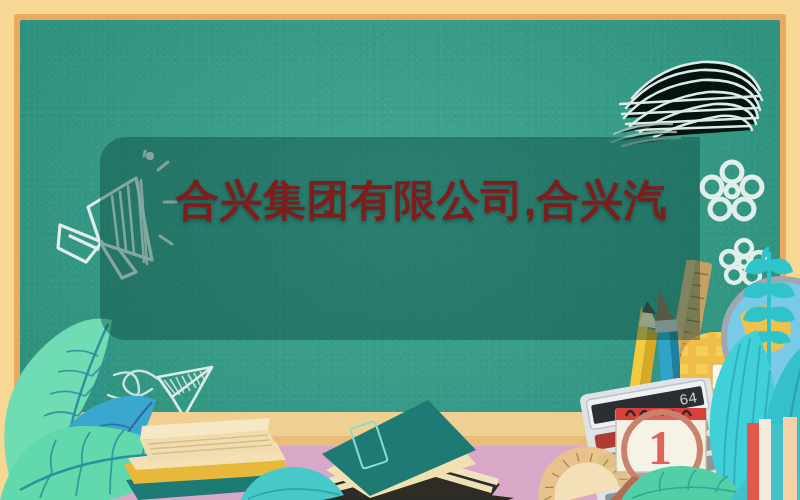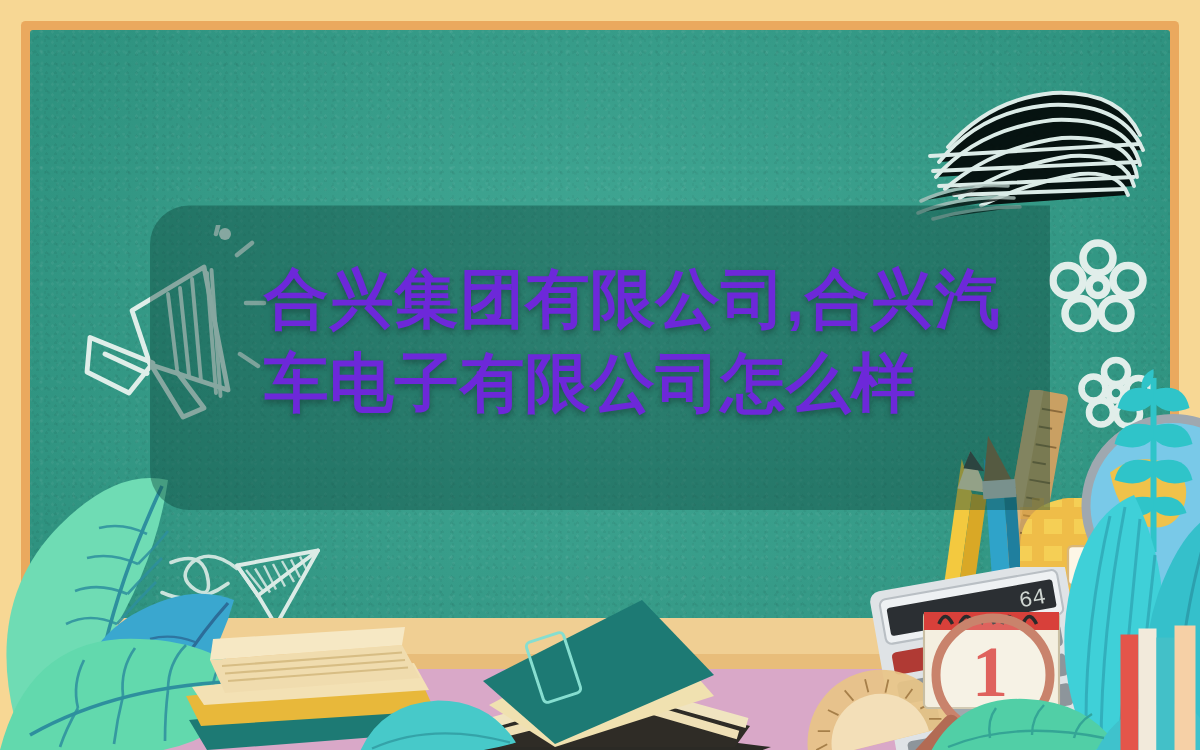--- a/index.html
+++ b/index.html
@@ -30,21 +30,21 @@
   
   .text-panel{
     position:absolute;left:100px;top:137px;width:600px;height:203px;
     background:rgba(12,70,60,.42);
     border-radius:26px 0 0 26px;
   }
 
   
   .headline{
     position:absolute;left:176px;top:172px;width:560px;
-    color:#6d28d9;font-weight:bold;font-size:43px;line-height:56px;
+    color:#7f1d1d;font-weight:bold;font-size:43px;line-height:56px;
     letter-spacing:.5px;
     text-shadow:0 2px 4px rgba(0,0,0,.30);
     white-space:pre-wrap;
   }
 
   
   .chalk{position:absolute;opacity:.92;}
   .chalk svg{display:block;}
 
   
@@ -449,15 +449,15 @@
     <svg width="55" height="85" viewBox="0 0 55 85">
       <rect x="2" y="8" width="12" height="77" fill="#e4554a"></rect>
       <rect x="14" y="4" width="12" height="81" fill="#f2eadb"></rect>
       <rect x="26" y="10" width="12" height="75" fill="#43c0c8"></rect>
       <rect x="38" y="2" width="14" height="83" fill="#f6d0a6"></rect>
     </svg>
   </div>
 
   <div class="text-panel"></div>
 
-  <div class="headline"><span>合兴集团有限公司,合兴汽</span><br><span>车电子有限公司怎么样</span></div>
+  <div class="headline"><span>合兴集团有限公司,合兴汽</span><br></div>
 
 </div>
 
 </body></html>

